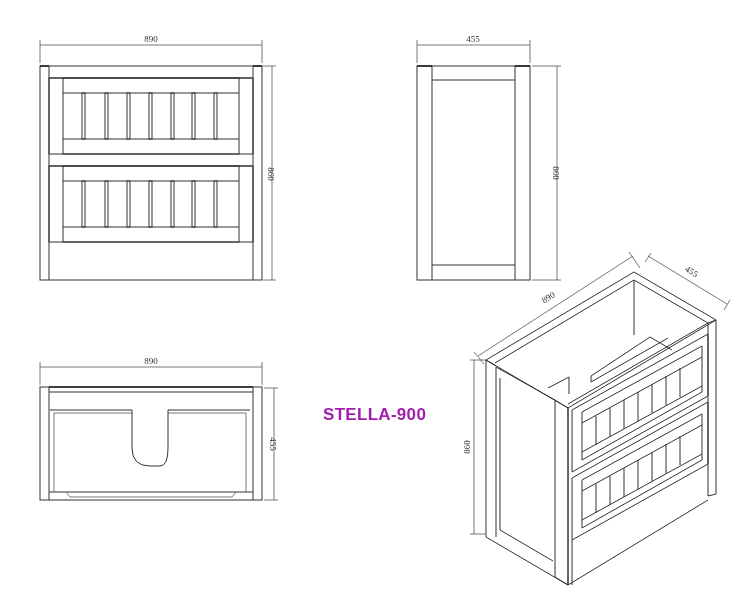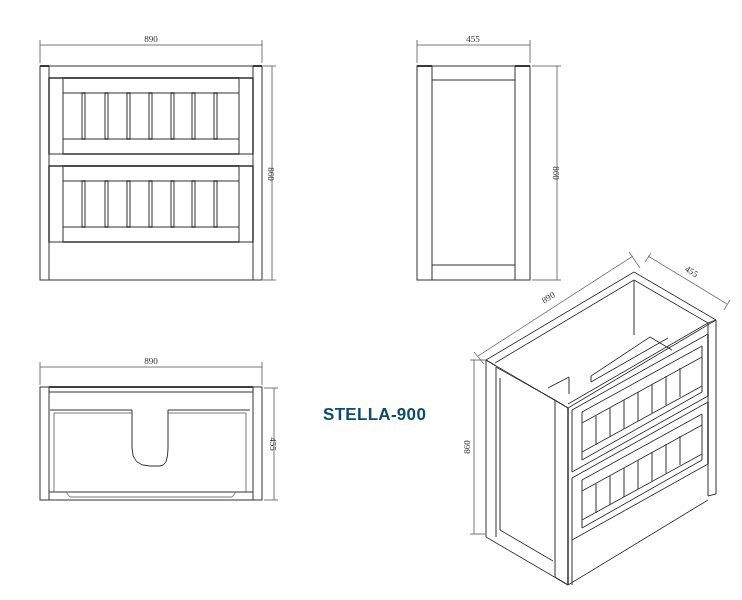--- a/index.html
+++ b/index.html
@@ -2,21 +2,21 @@
 <html><head>
 <meta charset="utf-8">
 <style>
   html,body{margin:0;padding:0;background:#fff;}
   body{width:742px;height:600px;position:relative;overflow:hidden;font-family:"Liberation Serif",serif;}
   svg{position:absolute;left:0;top:0;}
   .ln{stroke:#333;stroke-width:1;fill:none;}
   .lt{stroke:#555;stroke-width:0.8;fill:none;}
   .thk{stroke:#222;stroke-width:1.6;fill:none;}
   .dim{font-family:"Liberation Serif",serif;font-size:9px;fill:#333;}
-  .title{position:absolute;left:323px;top:405px;font-family:"Liberation Sans",sans-serif;font-weight:bold;font-size:17px;color:#0c4a6e;letter-spacing:0.3px;}
+  .title{position:absolute;left:323px;top:405px;font-family:"Liberation Sans",sans-serif;font-weight:bold;font-size:17px;color:#a21caf;letter-spacing:0.3px;}
 </style>
 </head>
 <body>
 
 <svg width="742" height="600" viewBox="0 0 742 600">
 
   <g>
 
     <line class="lt" x1="40" y1="45" x2="262" y2="45"></line>
     <line class="lt" x1="40" y1="40" x2="40" y2="63"></line>

